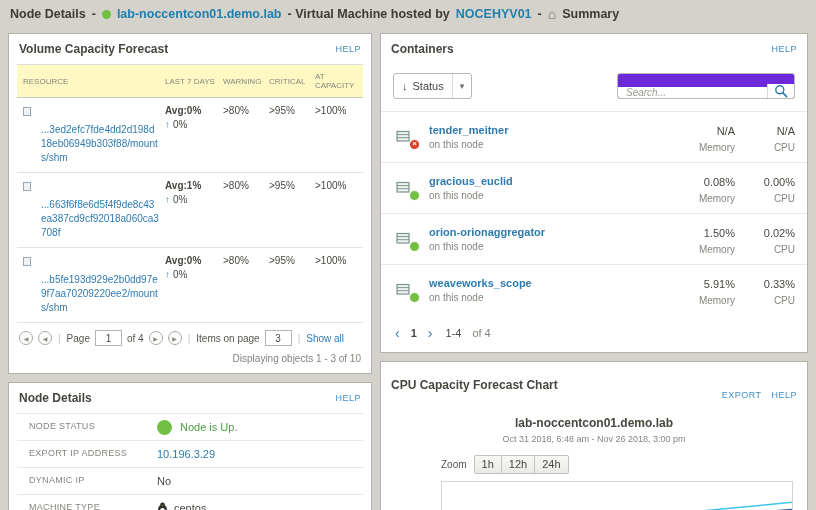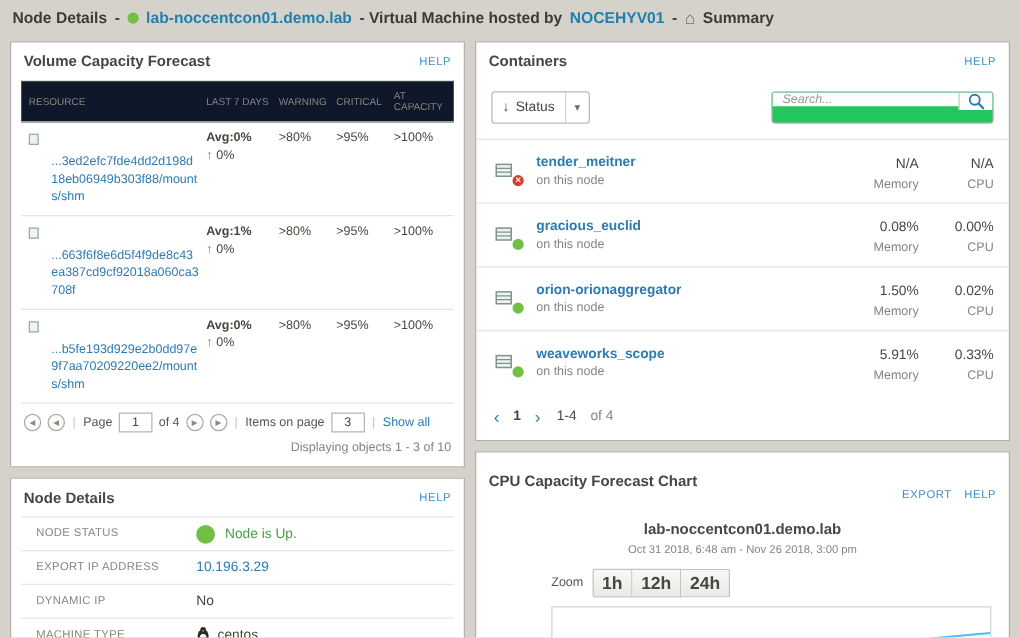--- a/index.html
+++ b/index.html
@@ -19,21 +19,21 @@
 
   .panel { background:#fff; border:1px solid #b3b1ab; }
   .panel-head { display:flex; justify-content:space-between; align-items:center; padding:8px 10px 6px; }
   .panel-title { font-size:12px; font-weight:bold; color:#474740; }
   .head-links { display:flex; gap:10px;margin-top:20px; }
   .help-link { font-size:9px; color:#3e8ecb; letter-spacing:.5px; text-decoration:none; cursor:pointer; }
 
   
   .vtable { margin:2px 8px 0; }
   .vrow { display:flex; border-bottom:1px solid #e4e4e0; align-items:flex-start; }
-  .vhead { background:#0f172a; border-top:1px solid #dddcd7; border-bottom:1px solid #c9c9c4;
+  .vhead { background:#fef9c3; border-top:1px solid #dddcd7; border-bottom:1px solid #c9c9c4;
            color:#85857e; font-size:8px; align-items:center; }
   .vc-res { flex:1; padding:7px 4px 7px 6px; }
   .vc-7d  { width:58px; padding:7px 2px; }
   .vc-warn{ width:46px; padding:7px 2px; }
   .vc-crit{ width:44px; padding:7px 2px; }
   .vc-cap { width:52px; padding:7px 2px 7px 4px; }
   .vcell-text { font-size:10px; color:#474740; }
   .res-link { font-size:10px; color:#2e7bb0; text-decoration:none; cursor:pointer;
               word-break:break-all; line-height:1.4; display:inline-block; max-width:142px; vertical-align:top;margin-left:18px; }
   .vol-glyph { display:inline-block; width:8px; height:9px; border:1px solid #9aa7b0; background:#eef2f4;
@@ -63,22 +63,22 @@
   .penguin { margin-right:6px; vertical-align:middle; }
 
   
   .ctoolbar { display:flex; justify-content:space-between; align-items:center; padding:11px 12px 12px; }
   .status-btn { display:inline-flex; align-items:center; height:26px; border:1px solid #b9b9b3;
                 border-radius:3px; background:#fff; font-size:11px; color:#474740; cursor:pointer; }
   .status-btn .dn-arrow { padding:0 5px 0 8px; color:#474740; font-size:11px; }
   .status-btn .lbl { padding-right:8px; }
   .status-btn .divider { width:1px; height:100%; background:#d8d8d3; }
   .status-btn .caret { padding:0 7px; color:#6e6e67; font-size:9px; }
-  .search-box { display:flex; align-items:flex-start; width:178px; height:26px; border:1px solid #b9b9b3;
-                border-radius:3px; background:#22c55e; overflow:hidden; }
+  .search-box { display:flex; align-items:flex-end; width:178px; height:26px; border:1px solid #b9b9b3;
+                border-radius:3px; background:#6d28d9; overflow:hidden; }
   .search-input { flex:1; border:none; outline:none; padding:0 8px; font-size:10px; color:#474740;
                   font-family:"Liberation Sans", sans-serif; min-width:0; }
   .search-input::placeholder { color:#9a9a93; font-style:italic; }
   .search-btn { width:27px; border-left:1px solid #d8d8d3; display:flex; align-items:center;
                 justify-content:center; background:#fff; cursor:pointer; }
 
   .clist { }
   .citem { display:flex; align-items:center; padding:9px 12px 9px 14px; border-top:1px solid #e6e6e2; }
   .cicon { position:relative; width:24px; height:21px; margin-right:10px; flex:none; }
   .badge { position:absolute; right:-1px; bottom:-2px; width:11px; height:11px; border-radius:50%;
@@ -99,22 +99,22 @@
   .crange { color:#474740; margin-left:2px; }
   .cof { color:#85857e; }
 
   
   .cpu-body { padding:2px 14px 14px; }
   .chart-title { text-align:center; font-size:12px; font-weight:bold; color:#474740; margin-top:8px; }
   .chart-sub { text-align:center; font-size:9px; color:#85857e; margin-top:4px; }
   .zoom-row { display:flex; align-items:center; gap:7px; margin:11px 0 0 46px; font-size:10px; color:#55554f; }
   .zoom-group { display:flex; }
   .zoom-btn { padding:2px 7px 3px; border:1px solid #c3c3be; border-left:none;
-              background:linear-gradient(#f8f8f6,#e9e9e6); font-size:14px; color:#474740;
-              font-family:"Liberation Sans", sans-serif; cursor:pointer;font-weight:bold; }
+              background:linear-gradient(#f8f8f6,#e9e9e6); font-size:11px; color:#474740;
+              font-family:"Liberation Sans", sans-serif; cursor:pointer; }
   .zoom-btn:first-child { border-left:1px solid #c3c3be; border-radius:2px 0 0 2px; }
   .zoom-btn:last-child { border-radius:0 2px 2px 0; }
   .chart-wrap { display:flex; margin-top:7px; }
   .y-axis { width:46px; flex:none; position:relative; }
   .y-tick { position:absolute; right:17px; transform:translateY(-50%); font-size:10px; color:#6e6e67; white-space:nowrap; }
   .plot { flex:1; height:150px; border:1px solid #d4d4cf; background:#fff; }
   .plot svg { display:block; width:100%; height:100%; }
 </style>
 </head>
 <body>

